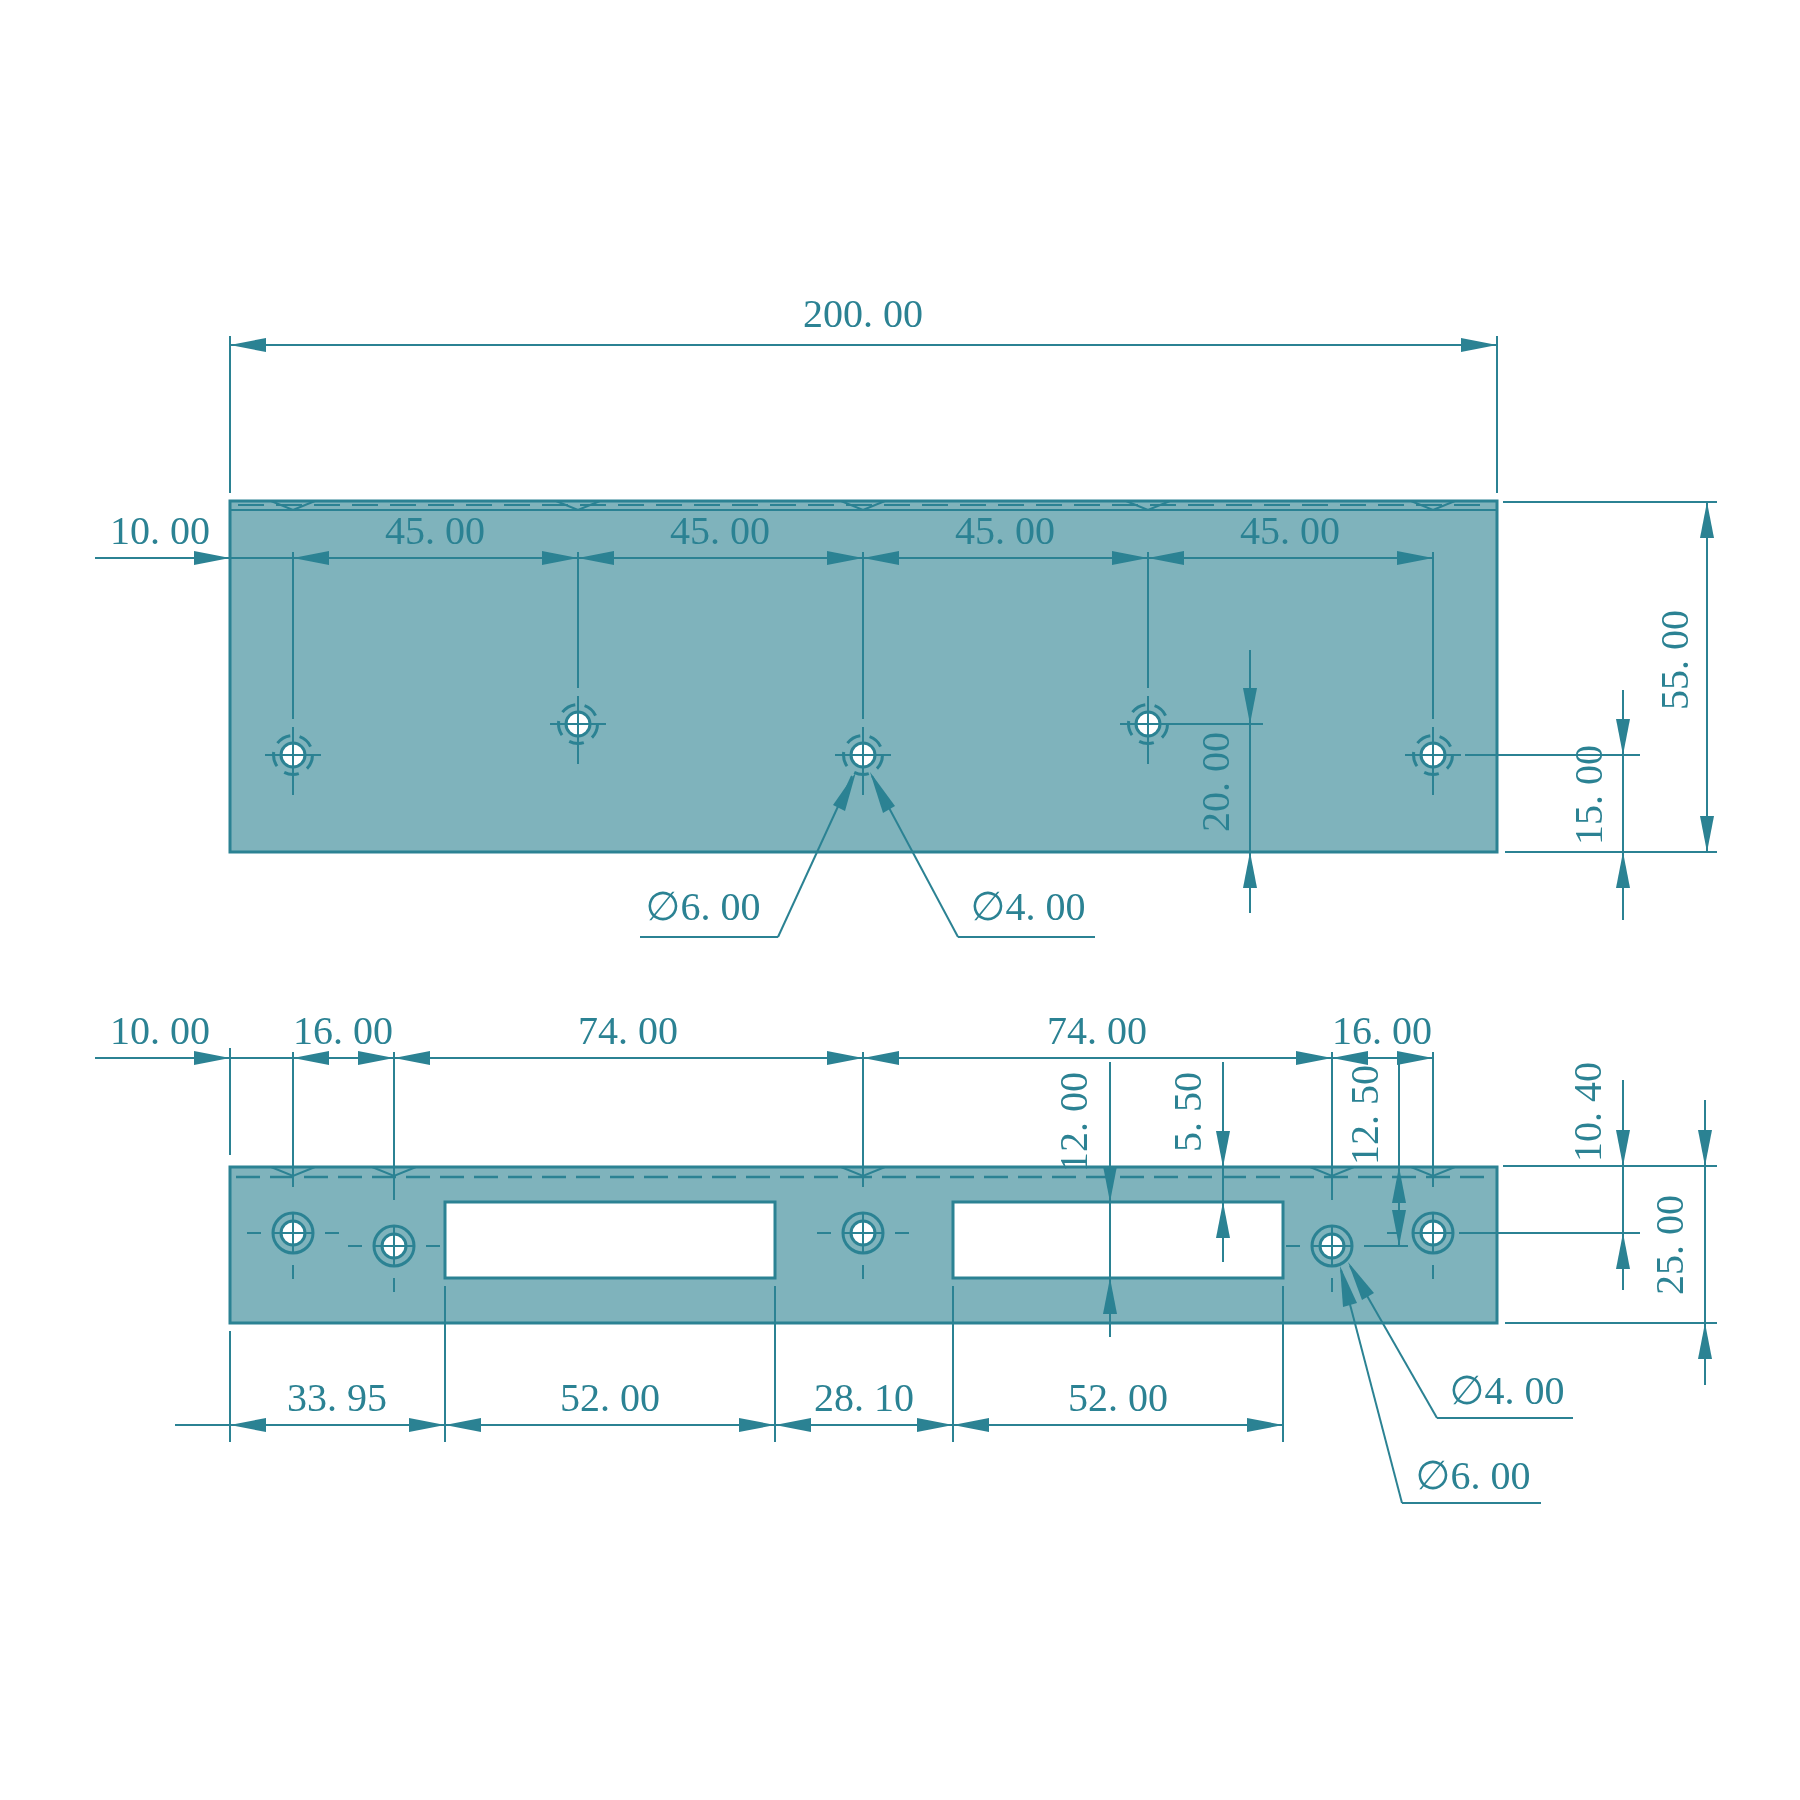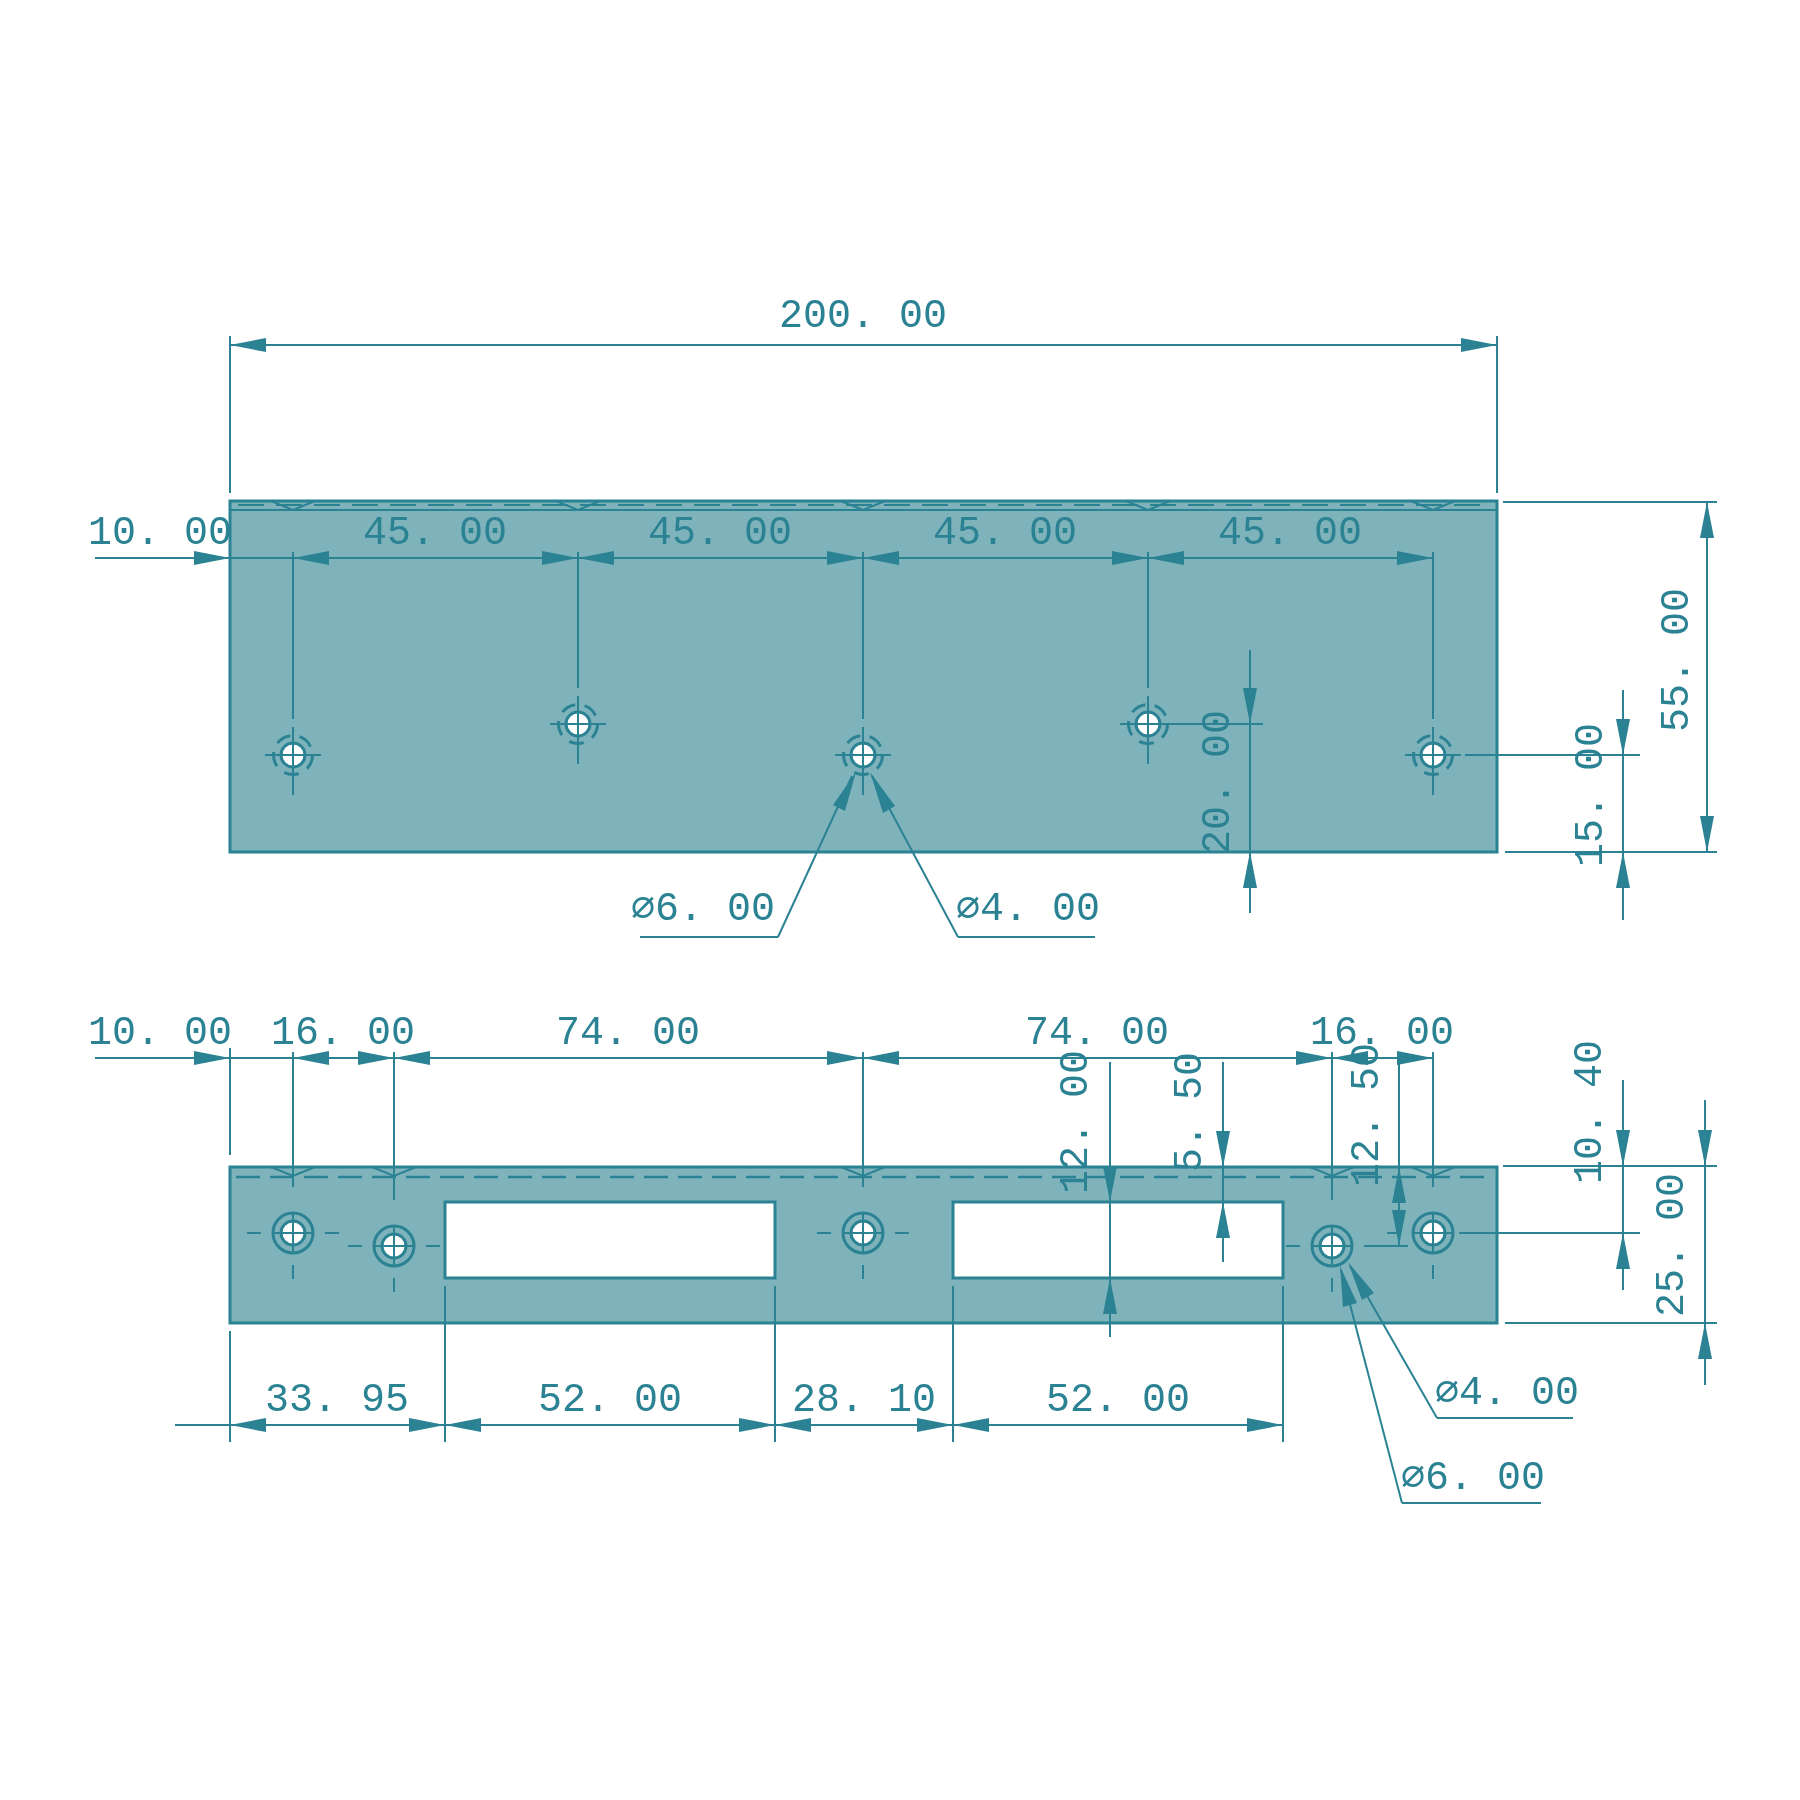--- a/index.html
+++ b/index.html
@@ -1,16 +1,16 @@
 <!DOCTYPE html>
 <html><head>
 <meta charset="utf-8">
 <style>
   html,body{margin:0;padding:0;background:#ffffff;}
-  #canvas{width:1800px;height:1800px;position:relative;background:#ffffff;font-family:Liberation Mono, monospace;}
+  #canvas{width:1800px;height:1800px;position:relative;background:#ffffff;font-family:Liberation Serif, serif;}
   svg{display:block;}
   .plate{fill:#7fb3bc;stroke:#2b8293;stroke-width:3;}
   .slot{fill:#ffffff;stroke:#2b8293;stroke-width:3;}
   .ln{stroke:#2b8293;stroke-width:2;fill:none;}
   .ln3{stroke:#2b8293;stroke-width:3;fill:none;}
   .dash{stroke:#2b8293;stroke-width:2.5;fill:none;stroke-dasharray:24 10;}
   .banddash{stroke:#2b8293;stroke-width:2;fill:none;stroke-dasharray:26 12;}
   .csink{stroke:#2b8293;stroke-width:3;fill:none;stroke-dasharray:15 9.5;}
   .holein{fill:#ffffff;stroke:#2b8293;stroke-width:3;}
   .arr{fill:#2b8293;stroke:none;}

